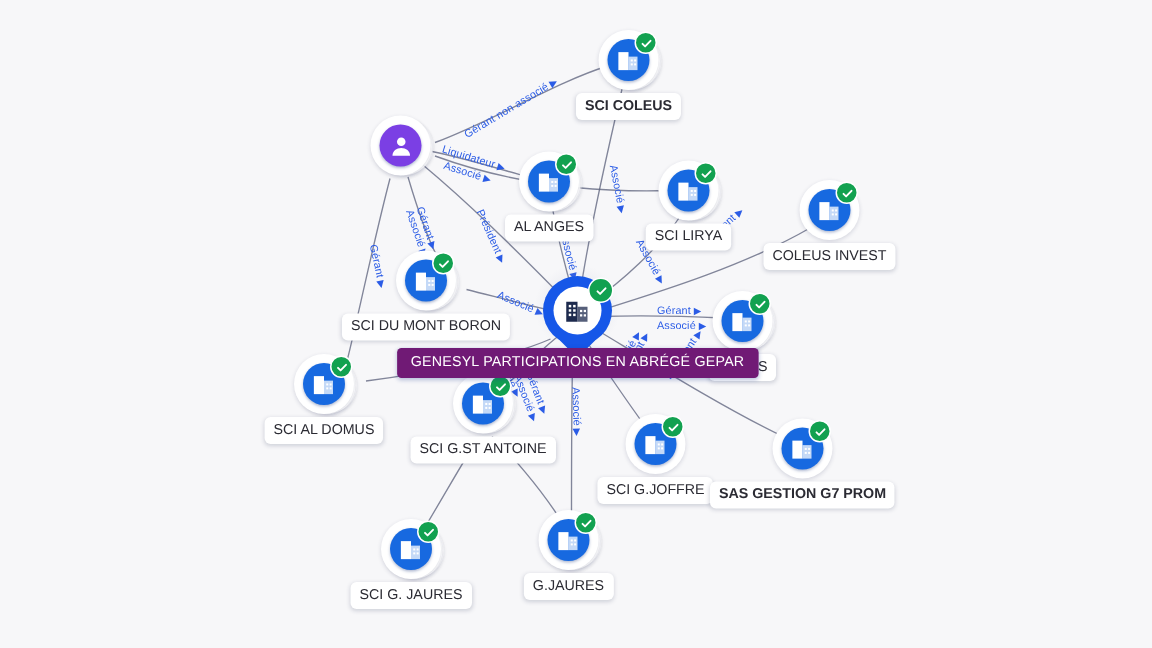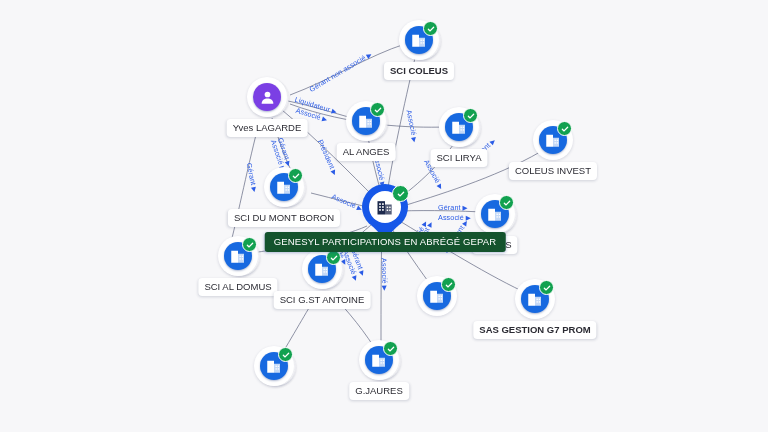--- a/index.html
+++ b/index.html
@@ -177,21 +177,20 @@
         <div class="node-stack">
           <div class="stack-card card-a"></div>
           <div class="stack-card card-b"></div>
           <div class="stack-card card-c"></div>
           <div class="disc person" style="background: rgb(123, 63, 228);">
             <svg width="19" height="19" viewBox="0 0 24 24">
               <circle cx="12" cy="8.2" r="3.6" fill="#fff"></circle>
               <path d="M4.6 20c0-4.2 3.4-6.6 7.4-6.6s7.4 2.4 7.4 6.6z" fill="#fff"></path>
             </svg>
           </div>
-          <div class="node-label">Yves LAGARDE</div>
         </div>
       </div>
       <div class="node" style="left: 366px; top: 121px;">
         <div class="node-stack">
           <div class="stack-card card-a"></div>
           <div class="stack-card card-b"></div>
           <div class="stack-card card-c"></div>
           <div class="disc" style="background: rgb(23, 105, 224);">
             <svg width="18" height="18" viewBox="0 0 24 24">
               <rect x="3" y="5" width="9" height="16" fill="#ffffff"></rect>
@@ -323,21 +322,21 @@
             </svg>
           </div>
           <div class="badge" style="background: rgb(18, 161, 80);">
             <svg width="8" height="8" viewBox="0 0 12 12">
               <path d="M2 6.3 L4.6 8.9 L10 3.3" fill="none" stroke="#fff" stroke-width="1.9" stroke-linecap="round" stroke-linejoin="round"></path>
             </svg>
           </div>
           <div class="node-label">ANGES</div>
         </div>
       </div>
-      <div class="node" style="left: 238px; top: 256px;">
+      <div class="node" style="left: 216px; top: 256px;">
         <div class="node-stack">
           <div class="stack-card card-a"></div>
           <div class="stack-card card-b"></div>
           <div class="stack-card card-c"></div>
           <div class="disc" style="background: rgb(23, 105, 224);">
             <svg width="18" height="18" viewBox="0 0 24 24">
               <rect x="3" y="5" width="9" height="16" fill="#ffffff"></rect>
               <rect x="12" y="9" width="8" height="12" fill="#ffffff" opacity=".75"></rect>
               <rect x="5" y="7.5" width="2" height="2" fill="#fff"></rect>
               <rect x="8.5" y="7.5" width="2" height="2" fill="#fff"></rect>
@@ -405,20 +404,21 @@
               <rect x="17" y="11.5" width="1.8" height="1.8" fill="#fff"></rect>
               <rect x="14" y="15" width="1.8" height="1.8" fill="#fff"></rect>
               <rect x="17" y="15" width="1.8" height="1.8" fill="#fff"></rect>
             </svg>
           </div>
           <div class="badge" style="background: rgb(18, 161, 80);">
             <svg width="8" height="8" viewBox="0 0 12 12">
               <path d="M2 6.3 L4.6 8.9 L10 3.3" fill="none" stroke="#fff" stroke-width="1.9" stroke-linecap="round" stroke-linejoin="round"></path>
             </svg>
           </div>
+          <div class="node-label">SCI G.JOFFRE</div>
         </div>
       </div>
       <div class="node" style="left: 535px; top: 299px; font-weight: bold;">
         <div class="node-stack">
           <div class="stack-card card-c"></div>
           <div class="disc" style="background: rgb(23, 105, 224);">
             <svg width="18" height="18" viewBox="0 0 24 24">
               <rect x="3" y="5" width="9" height="16" fill="#ffffff"></rect>
               <rect x="12" y="9" width="8" height="12" fill="#ffffff" opacity=".75"></rect>
               <rect x="5" y="7.5" width="2" height="2" fill="#fff"></rect>
@@ -460,20 +460,21 @@
               <rect x="17" y="11.5" width="1.8" height="1.8" fill="#fff"></rect>
               <rect x="14" y="15" width="1.8" height="1.8" fill="#fff"></rect>
               <rect x="17" y="15" width="1.8" height="1.8" fill="#fff"></rect>
             </svg>
           </div>
           <div class="badge" style="background: rgb(18, 161, 80);">
             <svg width="8" height="8" viewBox="0 0 12 12">
               <path d="M2 6.3 L4.6 8.9 L10 3.3" fill="none" stroke="#fff" stroke-width="1.9" stroke-linecap="round" stroke-linejoin="round"></path>
             </svg>
           </div>
+          <div class="node-label">SCI G. JAURES</div>
         </div>
       </div>
       <div class="node" style="left: 379px; top: 360px;">
         <div class="node-stack">
           <div class="stack-card card-a"></div>
           <div class="stack-card card-b"></div>
           <div class="stack-card card-c"></div>
           <div class="disc" style="background: rgb(23, 105, 224);">
             <svg width="18" height="18" viewBox="0 0 24 24">
               <rect x="3" y="5" width="9" height="16" fill="#ffffff"></rect>
@@ -518,17 +519,17 @@
               <rect x="14" y="15" width="1.8" height="1.8" fill="#fff"></rect>
               <rect x="17" y="15" width="1.8" height="1.8" fill="#fff"></rect>
             </svg>
           </div>
           <div class="pin-badge" style="background: rgb(18, 161, 80);">
             <svg width="8" height="8" viewBox="0 0 12 12">
               <path d="M2 6.3 L4.6 8.9 L10 3.3" fill="none" stroke="#fff" stroke-width="1.9" stroke-linecap="round" stroke-linejoin="round"></path>
             </svg>
           </div>
         </div>
-        <div class="focus-label" style="background: #14532d; color: rgb(255, 255, 255);">GENESYL PARTICIPATIONS EN ABRÉGÉ GEPAR</div>
+        <div class="focus-label" style="background: #701a75; color: rgb(255, 255, 255);">GENESYL PARTICIPATIONS EN ABRÉGÉ GEPAR</div>
       </div>
     </div>
 
 </div>
 
 </body></html>

